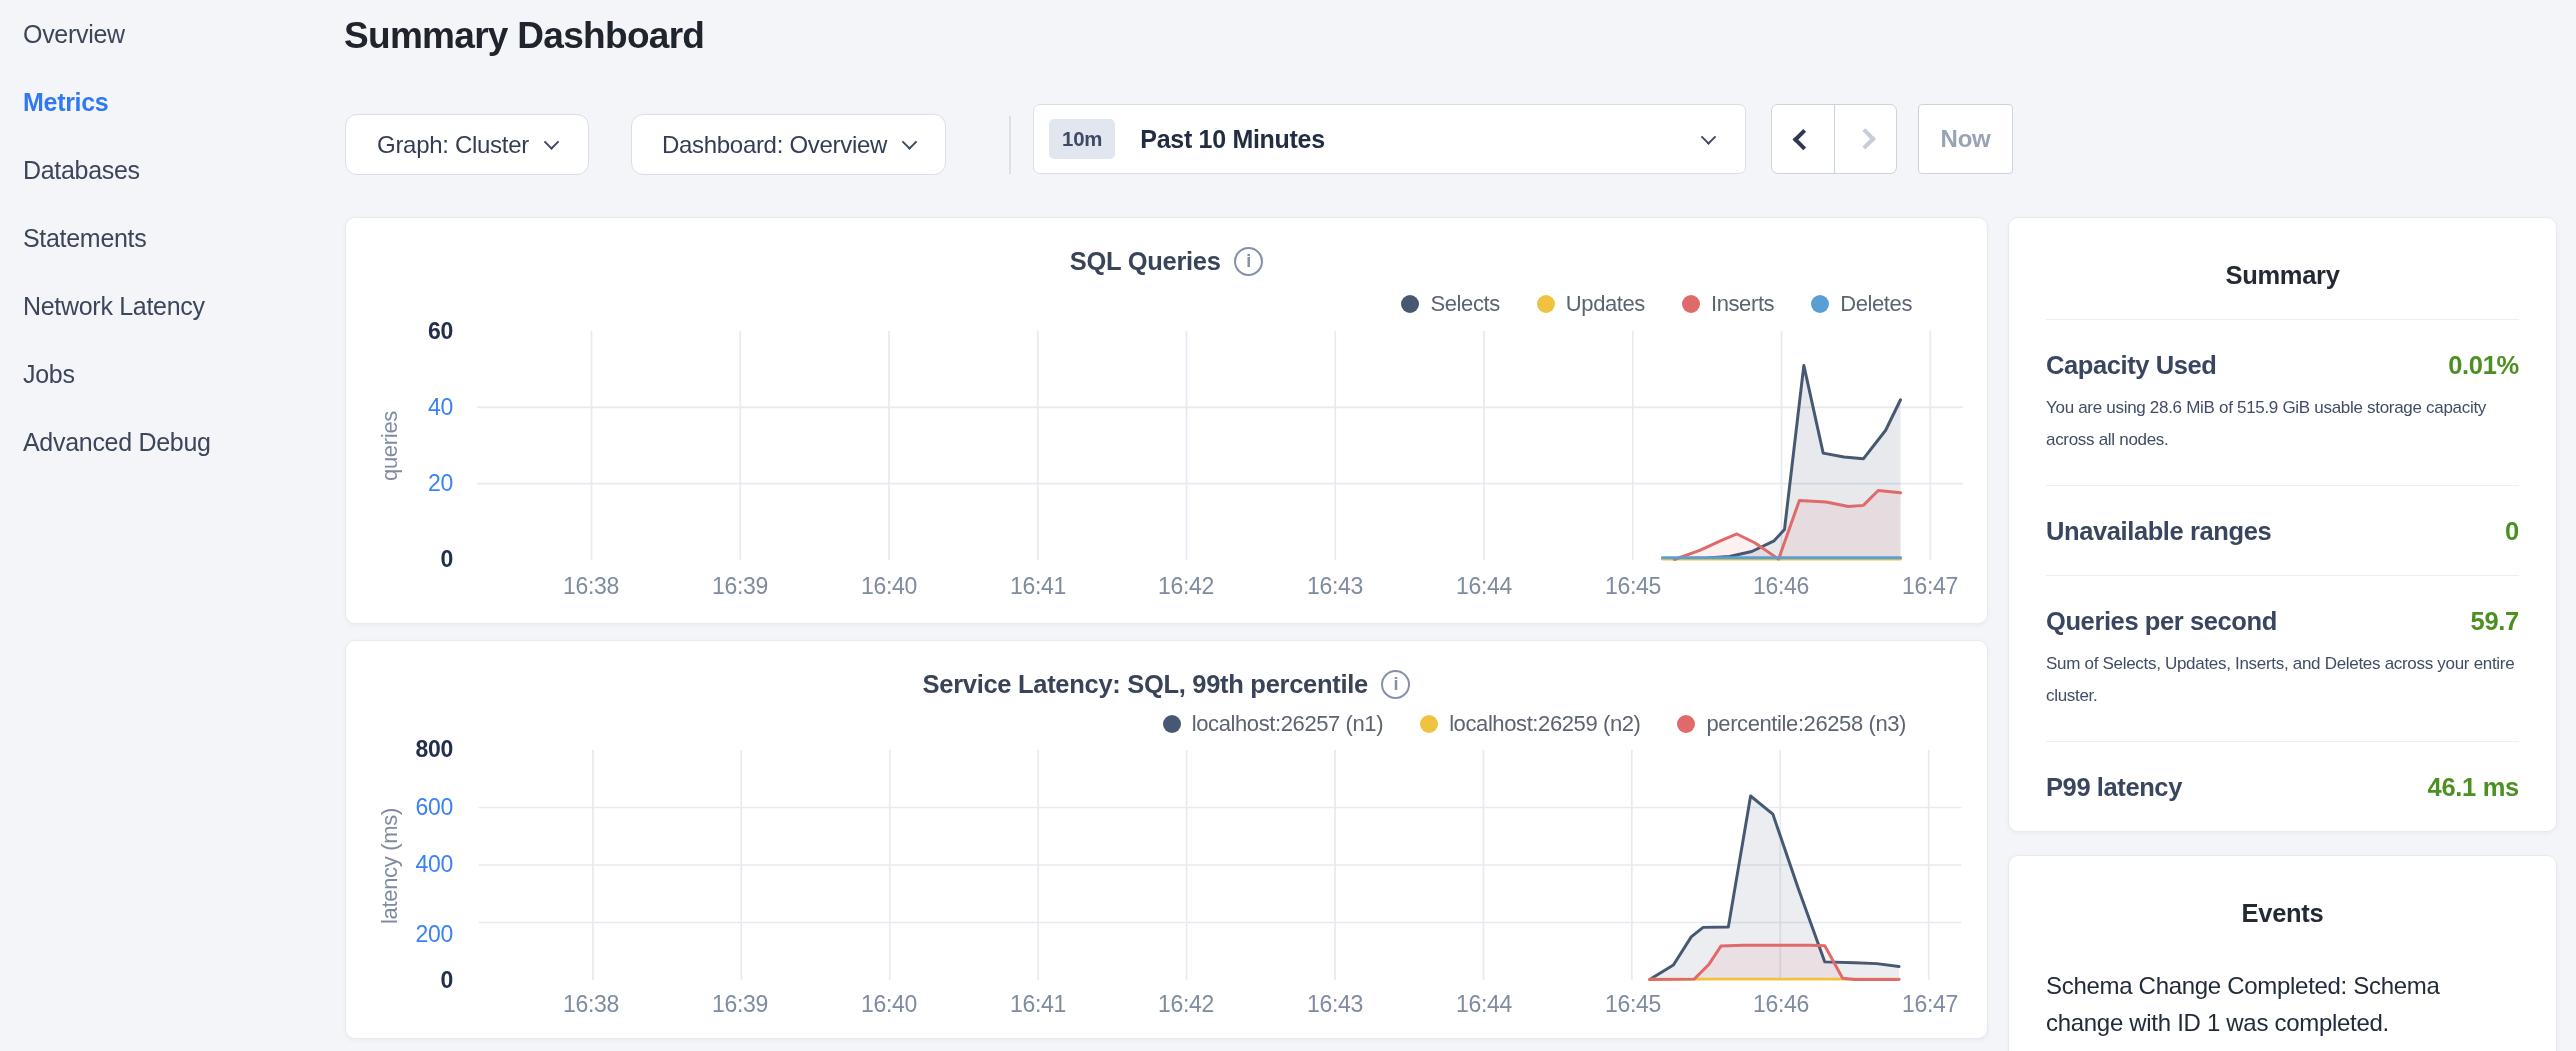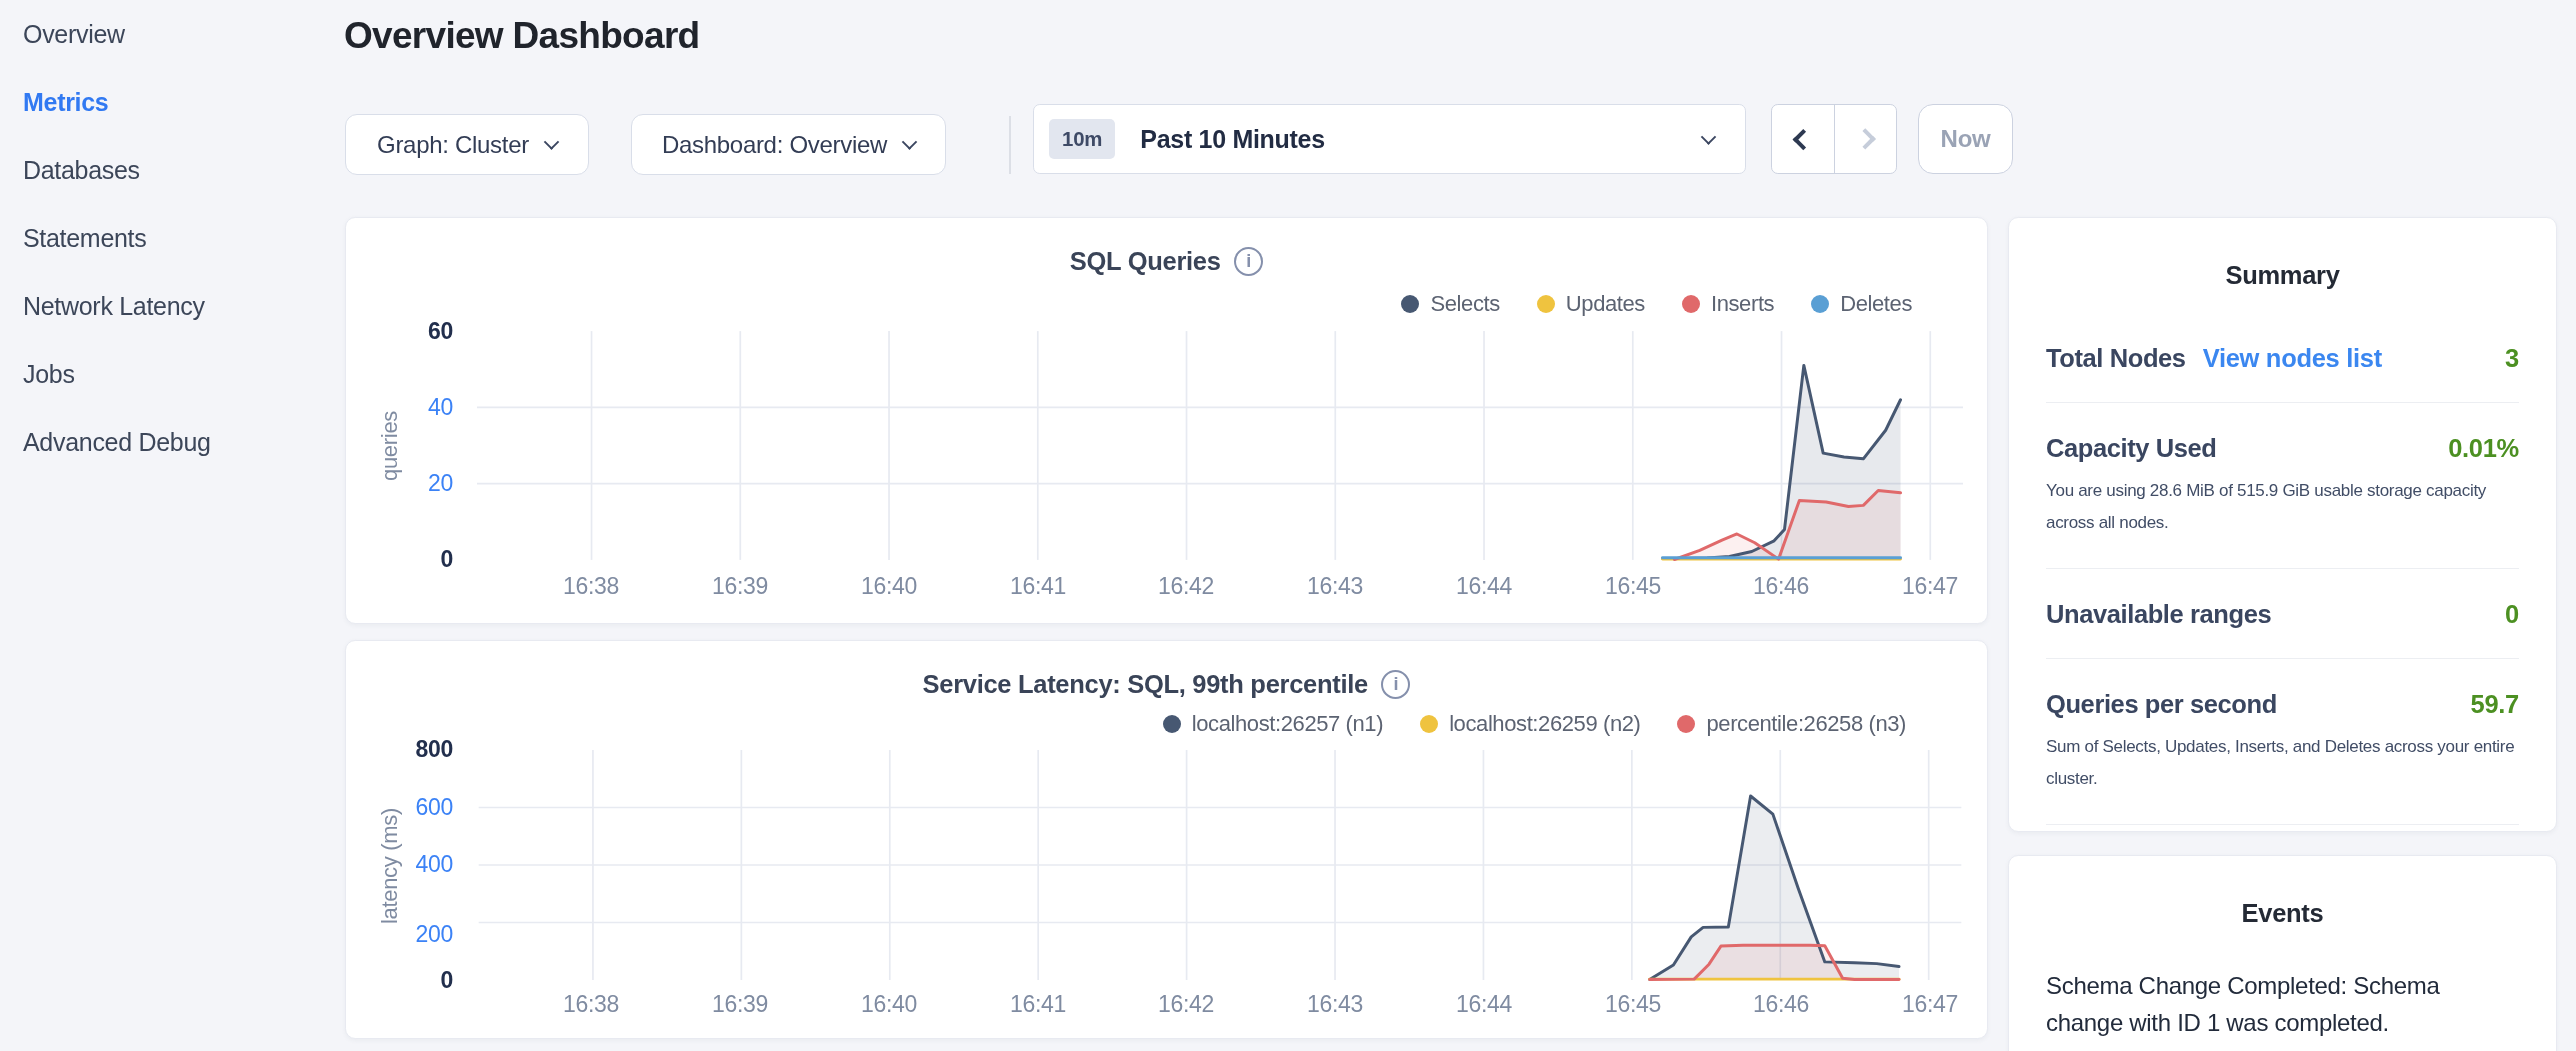--- a/index.html
+++ b/index.html
@@ -47,21 +47,21 @@
     position:absolute; left:1771px; top:104px; width:126px; height:70px;
     background:#fff; border:1.7px solid #ccd2e0; border-radius:6.8px; display:flex;
   }
   .arrow-btn { width:50%; display:flex; align-items:center; justify-content:center; cursor:pointer; }
   .arrow-btn + .arrow-btn { border-left:1.7px solid #ccd2e0; }
   .chev { width:14.5px; height:14.5px; display:inline-block; }
   .chev-left  { border-left:4.3px solid #2d3951; border-bottom:4.3px solid #2d3951; transform:rotate(45deg); }
   .chev-right { border-left:4.3px solid #c6cdda; border-bottom:4.3px solid #c6cdda; transform:rotate(225deg); }
   .btn-now {
     position:absolute; left:1918px; top:104px; width:95px; height:70px;
-    background:#fff; border:1.7px solid #ccd2e0; border-radius:15px;
+    background:#fff; border:1.7px solid #ccd2e0; border-radius:4px;
     display:flex; align-items:center; justify-content:center;
     font-size:24px; font-weight:bold; color:#9aa3b5; cursor:default;
   }
   
   .panel {
     position:absolute; background:#fff; border:1.7px solid #e8eaf1; border-radius:10.2px;
     box-shadow:0 1.7px 4.3px rgba(60,70,100,0.05);
   }
   .chart-panel-0 { left:345px; top:217px; width:1643px; height:407px; }
   .chart-panel-1 { left:345px; top:640px; width:1643px; height:399px; }
@@ -110,21 +110,21 @@
 <nav class="sidebar">
   <div class="nav-item">Overview</div>
   <div class="nav-item active">Metrics</div>
   <div class="nav-item">Databases</div>
   <div class="nav-item">Statements</div>
   <div class="nav-item">Network Latency</div>
   <div class="nav-item">Jobs</div>
   <div class="nav-item">Advanced Debug</div>
 </nav>
 
-<h1 class="page-title">Overview Dashboard</h1>
+<h1 class="page-title">Summary Dashboard</h1>
 
 <div class="btn btn-graph">
   <span>Graph: Cluster</span>
   <span class="caret"></span>
 </div>
 <div class="btn btn-dashboard">
   <span>Dashboard: Overview</span>
   <span class="caret"></span>
 </div>
 <div class="toolbar-divider"></div>
@@ -257,25 +257,20 @@
       <path d="M1379.7627627627626,270.3225L1432.2252252252258,269.98375L1449.7127127127135,252.36875L1463.7027027027032,231.0275L1489.9339339339342,230.01125000000002L1568.6276276276283,230.01125000000002L1586.1151151151148,230.68875L1607.1001001001005,268.9675L1621.0900900900904,270.3225L1673.5525525525522,270.3225L1673.5525525525522,271L1379.7627627627626,271Z" fill="rgba(224,105,106,0.10)" stroke="none"></path>
       <polyline points="1379.7627627627626,270.3225 1407.7427427427433,253.385 1428.7277277277278,220.1875 1442.7177177177175,209.00875 1472.4464464464463,208.67 1498.6776776776774,54.19999999999999 1524.9089089089096,75.54125000000002 1554.6376376376375,162.6 1586.1151151151148,249.65875 1621.0900900900904,250.675 1647.3213213213212,251.69125 1673.5525525525522,255.07875" fill="none" stroke="#475872" stroke-width="3.5" stroke-linejoin="round" stroke-linecap="round"></polyline>
       <polyline points="1379.7627627627626,269.98375 1673.5525525525522,269.98375" fill="none" stroke="#efc33f" stroke-width="3.5" stroke-linejoin="round" stroke-linecap="round"></polyline>
       <polyline points="1379.7627627627626,270.3225 1432.2252252252258,269.98375 1449.7127127127135,252.36875 1463.7027027027032,231.0275 1489.9339339339342,230.01125000000002 1568.6276276276283,230.01125000000002 1586.1151151151148,230.68875 1607.1001001001005,268.9675 1621.0900900900904,270.3225 1673.5525525525522,270.3225" fill="none" stroke="#e0696a" stroke-width="3.5" stroke-linejoin="round" stroke-linecap="round"></polyline>
     </svg>
   </section>
 
 <aside class="panel summary-panel">
   <div class="side-title">Summary</div>
 
-  <div class="sum-row row-nodes">
-    <span class="sum-label">Total Nodes</span>
-    <span class="sum-link">View nodes list</span>
-    <span class="sum-value">3</span>
-  </div>
   <div class="sum-divider"></div>
 
   <div class="row-head">
     <span class="sum-label">Capacity Used</span>
     <span class="sum-value">0.01%</span>
   </div>
   <p class="sum-desc">You are using 28.6 MiB of 515.9 GiB usable storage capacity across all nodes.</p>
   <div class="sum-divider"></div>
 
   <div class="row-head">

